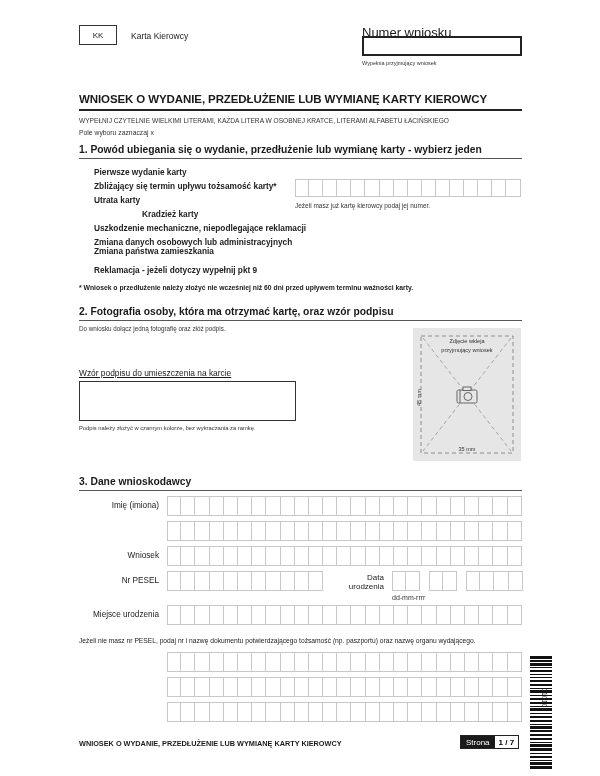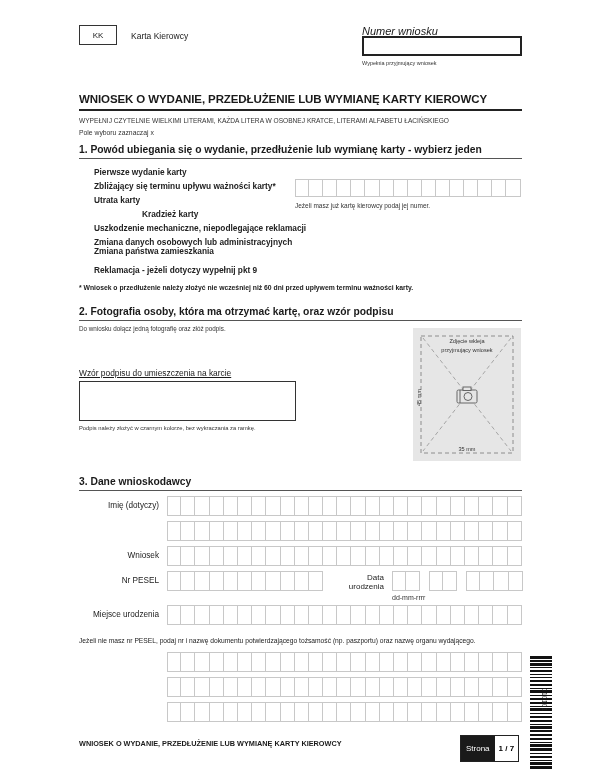--- a/index.html
+++ b/index.html
@@ -1,21 +1,21 @@
 <!DOCTYPE html>
 <html><head>
 <meta charset="utf-8">
 <style>
   * { box-sizing: border-box; margin: 0; padding: 0; }
   html, body { width: 600px; height: 776px; background: #ffffff; overflow: hidden; }
   body { position: relative; font-family: "Liberation Sans", "DejaVu Sans", sans-serif; color: #1a1a1a; }
   .abs { position: absolute; }
   .code-box { left: 79px; top: 25px; width: 38px; height: 20px; border: 1.5px solid #333; font-size: 8px; display: flex; align-items: center; justify-content: center; }
   .code-label { left: 131px; top: 31px; font-size: 8.5px; text-align: center; }
-  .num-label { left: 362px; top: 25px; font-size: 11px; font-style: italic; }
+  .num-label { left: 362px; top: 25px; font-size: 13px; }
   .num-box { left: 362px; top: 36px; width: 160px; height: 20px; border: 2px solid #222; background: #fff; }
   .num-hint { left: 362px; top: 60px; font-size: 5.5px; color: #333; }
   .main-title { left: 79px; top: 93px; font-size: 11.5px; font-weight: bold; letter-spacing: -0.1px; }
   .title-rule { left: 79px; top: 109px; width: 443px; height: 2px; background: #222; }
   .instr1 { left: 79px; top: 117px; font-size: 6.6px; color: #333; }
   .instr2 { left: 79px; top: 129px; font-size: 6.8px; color: #333; }
   .sec-title { font-size: 10.3px; font-weight: bold; }
   .sec-rule { height: 1.3px; background: #555; width: 443px; left: 79px; }
   .opt { left: 94px; font-size: 8.3px; color: #222; font-weight: bold; }
   .boxrow { display: flex; }
@@ -23,21 +23,21 @@
   .boxrow .cell:first-child { border-left: 0.8px solid #c8c8c8; }
   .cardno-hint { left: 295px; top: 202px; font-size: 6.5px; color: #333; }
   .footnote { left: 79px; top: 284px; font-size: 6.8px; font-weight: bold; }
   .small { font-size: 6.3px; color: #333; }
   .photo { left: 413px; top: 328px; width: 108px; height: 133px; background: #e6e6e6; }
   .sig-label { left: 79px; top: 368px; font-size: 8.4px; text-decoration: underline; }
   .sig-box { left: 79px; top: 381px; width: 217px; height: 40px; border: 1.3px solid #333; }
   .sig-hint { left: 79px; top: 425px; font-size: 5.8px; color: #333; }
   .flabel { font-size: 8.2px; text-align: right; width: 140px; left: 19px; color: #222; }
   .footer-title { left: 79px; top: 739px; font-size: 7.3px; font-weight: bold; }
-  .page-badge { left: 460px; top: 735px; display: flex; height: 27px; border: 1px solid #222; font-size: 8px; }
+  .page-badge { left: 460px; top: 735px; display: flex; height: 14px; border: 1px solid #222; font-size: 8px; }
   .page-badge .lbl { background: #1a1a1a; color: #fff; padding: 0 5px; display: flex; align-items: center; }
   .page-badge .val { background: #fff; color: #000; padding: 0 4px; font-weight: bold; display: flex; align-items: center; }
   .barcode { left: 530px; top: 656px; width: 22px; }
   .barcode div { background: #111; margin-bottom: 1.6px; }
   .barcode-text { left: 538px; top: 700px; font-size: 6.5px; transform: rotate(90deg); transform-origin: left top; color: #222; letter-spacing: 0.3px; }
 </style>
 </head>
 <body>
 
 <div class="abs code-box">KK</div>
@@ -48,21 +48,21 @@
 
 <div class="abs main-title">WNIOSEK O WYDANIE, PRZEDŁUŻENIE LUB WYMIANĘ KARTY KIEROWCY</div>
 <div class="abs title-rule"></div>
 <div class="abs instr1">WYPEŁNIJ CZYTELNIE WIELKIMI LITERAMI, KAŻDA LITERA W OSOBNEJ KRATCE, LITERAMI ALFABETU ŁACIŃSKIEGO</div>
 <div class="abs instr2">Pole wyboru zaznaczaj   x</div>
 
 <div class="abs sec-title" style="left:79px; top:144px;">1.  Powód ubiegania się o wydanie, przedłużenie lub wymianę karty - wybierz jeden</div>
 <div class="abs sec-rule" style="top:158px;"></div>
 
 <div class="abs opt" style="top:167px;">Pierwsze wydanie karty</div>
-<div class="abs opt" style="top:181px;">Zbliżający się terminu upływu ważności karty*</div>
+<div class="abs opt" style="top:181px;">Zbliżający się termin upływu tożsamość karty*</div>
 <div class="abs opt" style="top:195px;">Utrata karty</div>
 <div class="abs opt" style="top:209px;padding-left:48px;">Kradzież karty</div>
 <div class="abs opt" style="top:223px;">Uszkodzenie mechaniczne, niepodlegające reklamacji</div>
 <div class="abs opt" style="top:237px;">Zmiana danych osobowych lub administracyjnych</div>
 <div class="abs opt" style="top:246px;">Zmiana państwa zamieszkania</div>
 <div class="abs opt" style="top:265px;">Reklamacja - jeżeli dotyczy wypełnij pkt 9</div>
 
 <div class="abs boxrow" style="left:295px; top:179px;">
   <div class="cell" style="width:14.1px;height:18px"></div>
     <div class="cell" style="width:14.1px;height:18px"></div>
@@ -109,21 +109,21 @@
   <div class="abs" style="left:0; top:118px; width:108px; text-align:center; font-size:5.6px; color:#333;">35 mm</div>
 </div>
 
 <div class="abs sig-label">Wzór podpisu do umieszczenia na karcie</div>
 <div class="abs sig-box"></div>
 <div class="abs sig-hint">Podpis należy złożyć w czarnym kolorze, bez wykraczania za ramkę.</div>
 
 <div class="abs sec-title" style="left:79px; top:476px;">3.  Dane wnioskodawcy</div>
 <div class="abs sec-rule" style="top:490px;"></div>
 
-<div class="abs flabel" style="top:501px;">Imię (dotyczy)</div>
+<div class="abs flabel" style="top:501px;">Imię (imiona)</div>
 <div class="abs boxrow row25" style="left:167px; top:496px;">
     <div class="cell"></div>
     <div class="cell"></div>
     <div class="cell"></div>
     <div class="cell"></div>
     <div class="cell"></div>
     <div class="cell"></div>
     <div class="cell"></div>
     <div class="cell"></div>
     <div class="cell"></div>

